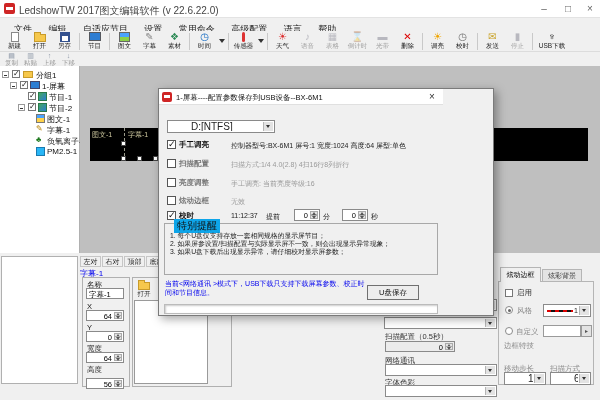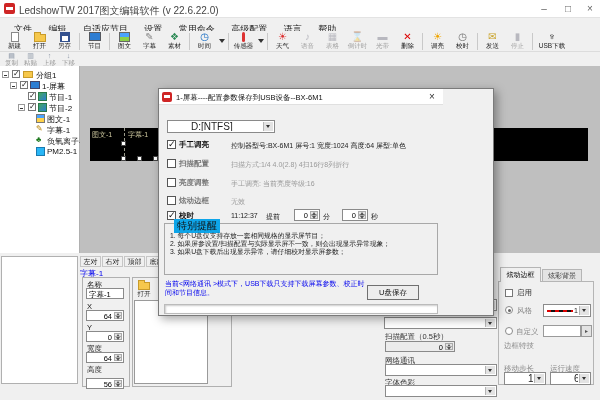--- a/index.html
+++ b/index.html
@@ -414,21 +414,21 @@
     <span class="dashprev"></span>
     <span style="position:absolute;left:30px;top:2px;font-size:7px;color:#222;">1</span>
     <span class="cbtn"></span>
   </div>
   <span class="rd" style="left:505px;top:327px;"></span>
   <div class="glabel" style="left:516px;top:327px;">自定义</div>
   <div style="position:absolute;left:543px;top:325px;width:38px;height:12px;background:#fff;border:1px solid #9a9a9a;"></div>
   <div style="position:absolute;left:581px;top:325px;width:11px;height:12px;background:#e3e3e3;border:1px solid #9a9a9a;font-size:6px;text-align:center;line-height:10px;color:#555;">▸</div>
   <div class="glabel" style="left:504px;top:341px;">边框特技</div>
   <div class="glabel" style="left:504px;top:364px;">移动步长</div>
-  <div class="glabel" style="left:550px;top:364px;">运行速度</div>
+  <div class="glabel" style="left:550px;top:364px;">扫描方式</div>
   <div class="combo" style="left:504px;top:372px;width:42px;height:13px;">
       <span class="cval">1</span>
       <span class="cbtn"></span>
     </div>
   <div class="combo" style="left:550px;top:372px;width:41px;height:13px;">
       <span class="cval">6</span>
       <span class="cbtn"></span>
     </div>
 
 

